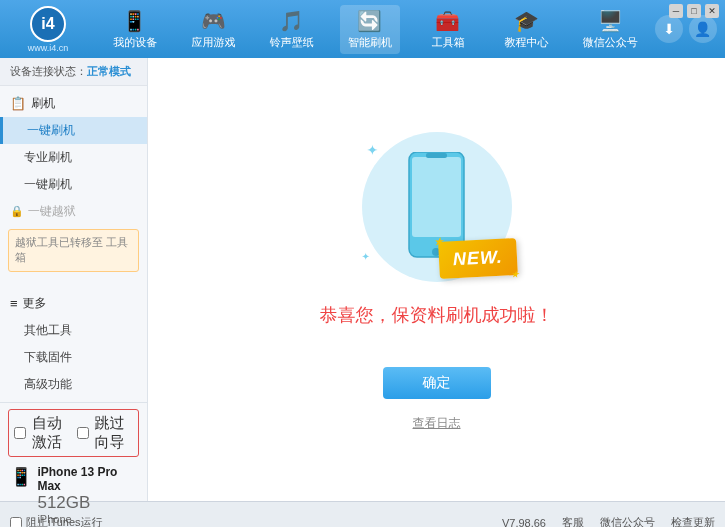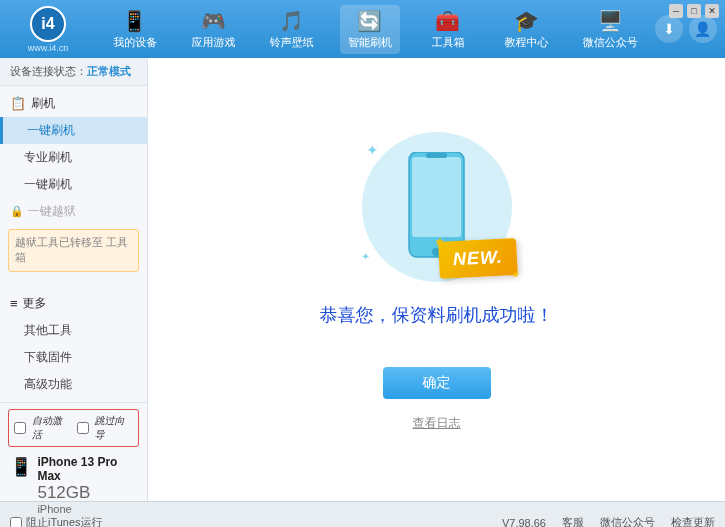--- a/index.html
+++ b/index.html
@@ -160,24 +160,23 @@
       display: flex;
       align-items: center;
       gap: 6px;
       padding: 3px 0;
       border: 1.5px solid #e05050;
       border-radius: 3px;
       padding: 4px 5px;
       margin-bottom: 4px;
     }
     .checkbox-label {
-      font-size: 10px;
+      font-size: 15px;
       color: #333;
       cursor: pointer;
-      font-style: italic;
     }
     .device-row {
       display: flex;
       align-items: flex-start;
       padding: 4px 2px;
       gap: 5px;
     }
     .device-icon { font-size: 18px; color: #2b8fd4; margin-top: 1px; }
     .device-info { flex: 1; }
     .device-name { font-size: 12px; color: #222; font-weight: bold; }
@@ -259,21 +258,21 @@
     }
     .sparkle-br {
       position: absolute;
       bottom: 25px; left: 5px;
       z-index: 3;
       color: #7dd4f0;
       font-size: 10px;
     }
     .success-text {
       font-size: 18px;
-      color: #1d4ed8;
+      color: #ef4444;
       font-weight: normal;
     }
     .btn-confirm {
       background: linear-gradient(180deg, #5bbcf5 0%, #2b9ee8 100%);
       color: white;
       border: none;
       border-radius: 4px;
       padding: 7px 40px;
       font-size: 14px;
       cursor: pointer;

